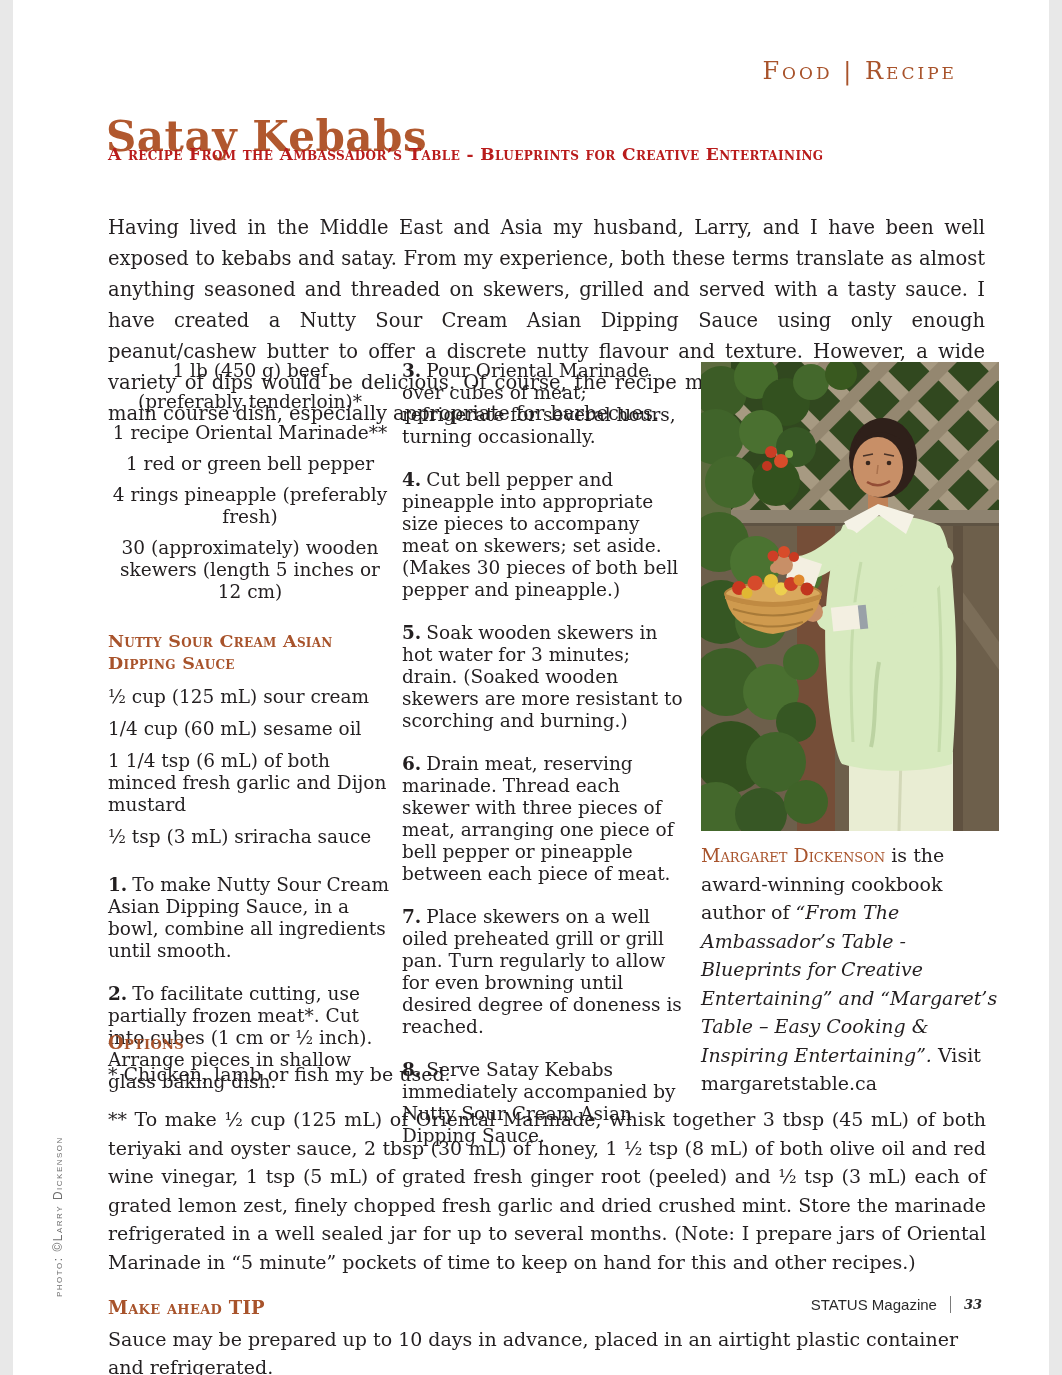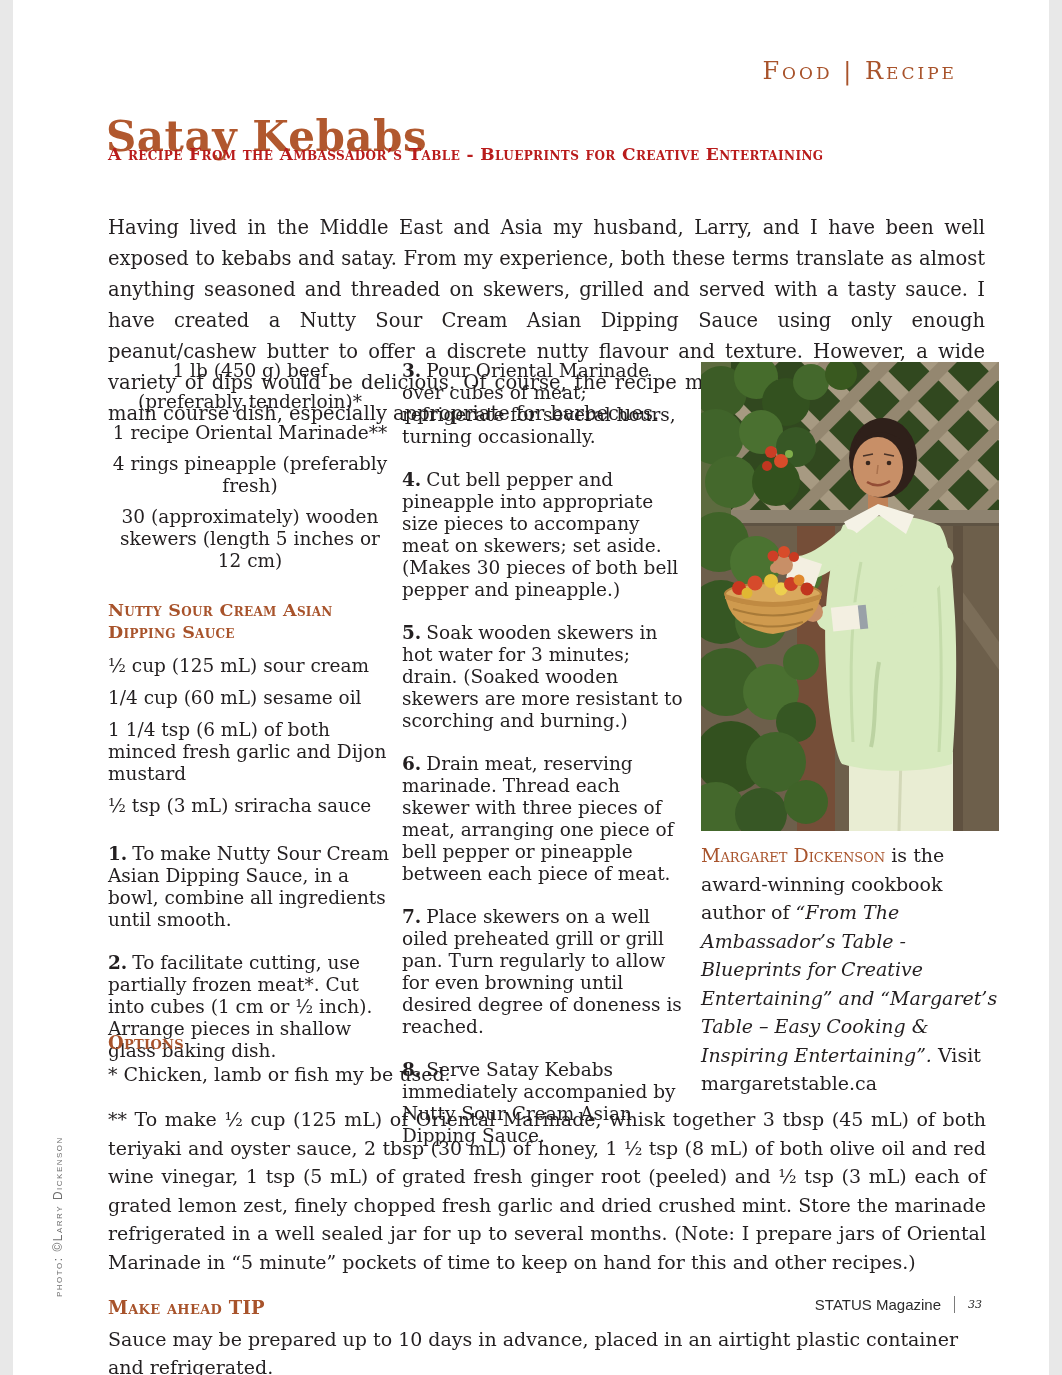--- a/index.html
+++ b/index.html
@@ -62,39 +62,40 @@
     transform:rotate(-90deg); transform-origin:0 0;
     font-family:"Liberation Sans", sans-serif; font-variant:small-caps;
     font-size:12px; letter-spacing:1.5px; color:var(--credit); white-space:nowrap;
   }
   .footer{
     position:absolute; top:1296px; right:67px;
     display:flex; align-items:center; gap:13px;
     font-family:"Liberation Sans", sans-serif; font-size:15px; color:var(--footer_text);
   }
   .footer .divider{ width:1px; height:17px; background:#7a7a7a;}
-  .footer .page-num{ font-style:italic; font-family:"DejaVu Serif", serif; font-size:11px;}
+  .footer .page-num{ font-style:italic; font-family:"DejaVu Serif", serif; font-size:13px;font-weight:bold;}
 </style>
 </head>
 <body>
 
 <div class="page">
 
   <div class="eyebrow">Food | Recipe</div>
 
   <h1 class="page-title">Satay Kebabs</h1>
 
   <div class="subtitle">A recipe From the Ambassador’s Table - Blueprints for Creative Entertaining</div>
 
   <p class="intro">Having lived in the Middle East and Asia my husband, Larry, and I have been well exposed to kebabs and satay. From my experience, both these terms translate as almost anything seasoned and threaded on skewers, grilled and served with a tasty sauce. I have created a Nutty Sour Cream Asian Dipping Sauce using only enough peanut/cashew butter to offer a discrete nutty flavour and texture. However, a wide variety of dips would be delicious. Of course, the recipe may be adapted to serve as a main course dish, especially appropriate for barbecues.</p>
 
   <div class="col-left">
     <p class="ing">1 lb (450 g) beef</p>
     <p class="ing">(preferably tenderloin)*</p>
     <p class="ing">1 recipe Oriental Marinade**</p>
+    <p class="ing">1 red or green bell pepper</p>
     <p class="ing">4 rings pineapple (preferably fresh)</p>
     <p class="ing">30 (approximately) wooden skewers (length 5 inches or 12 cm)</p>
 
     <h2 class="sauce-heading">Nutty Sour Cream Asian Dipping Sauce</h2>
     <p class="sauce-item">½ cup (125 mL) sour cream</p>
     <p class="sauce-item">1/4 cup (60 mL) sesame oil</p>
     <p class="sauce-item">1 1/4 tsp (6 mL) of both minced fresh garlic and Dijon mustard</p>
     <p class="sauce-item">½ tsp (3 mL) sriracha sauce</p>
 
     <p class="step first-step"><span class="num">1.</span><span>To make Nutty Sour Cream Asian Dipping Sauce, in a bowl, combine all ingredients until smooth.</span></p>

